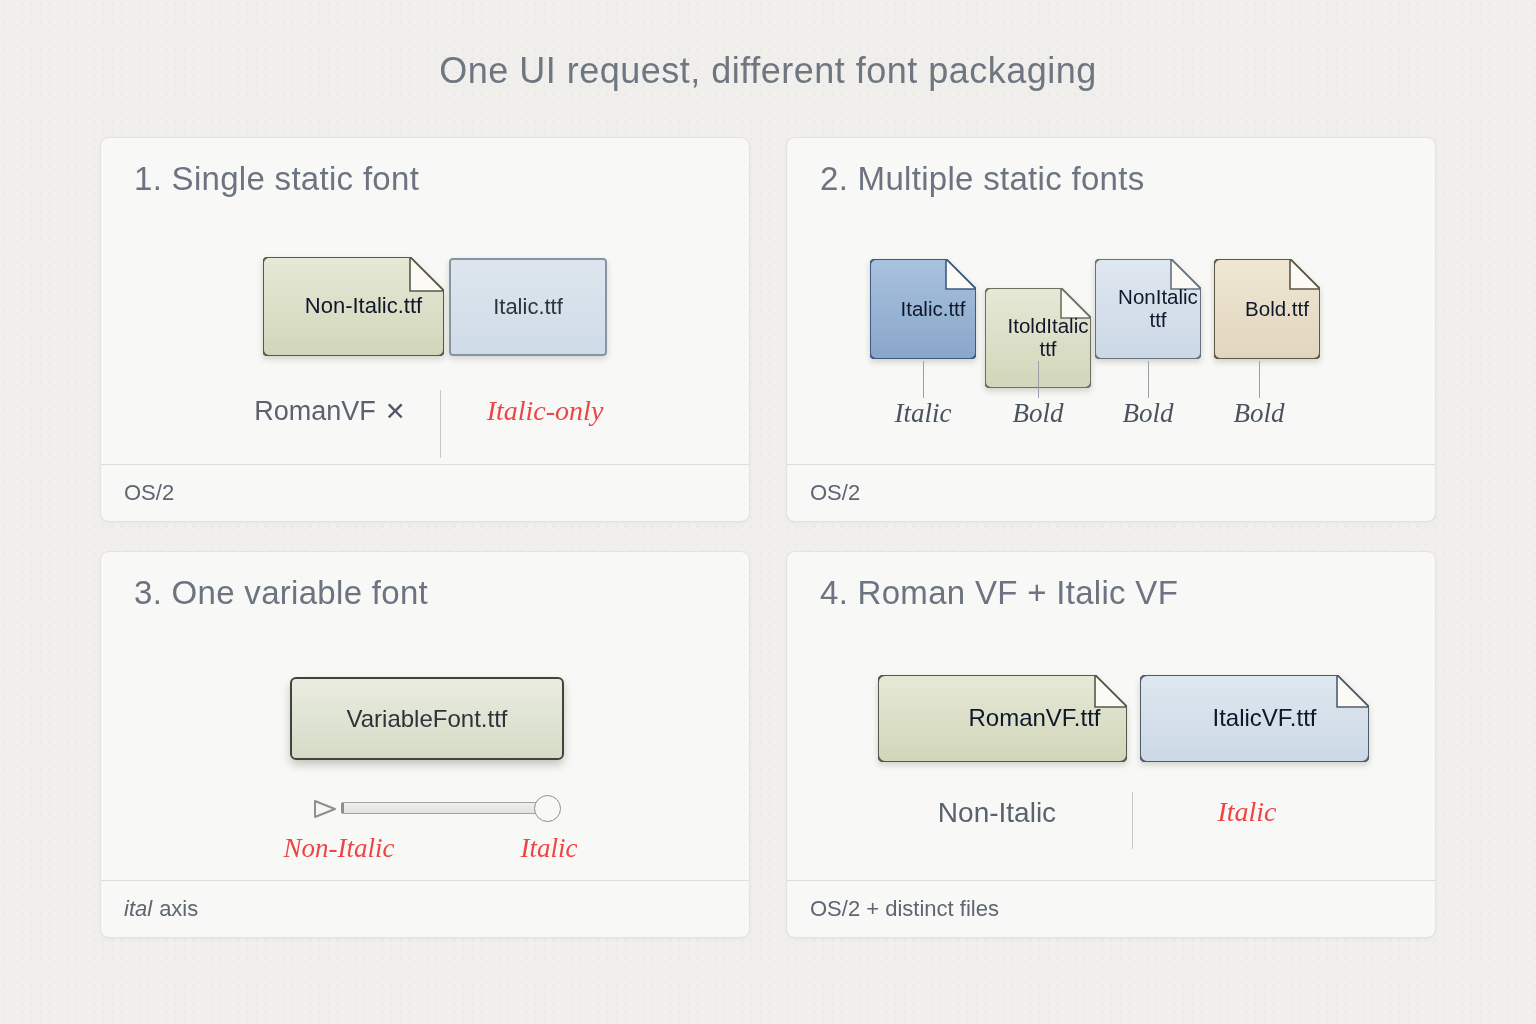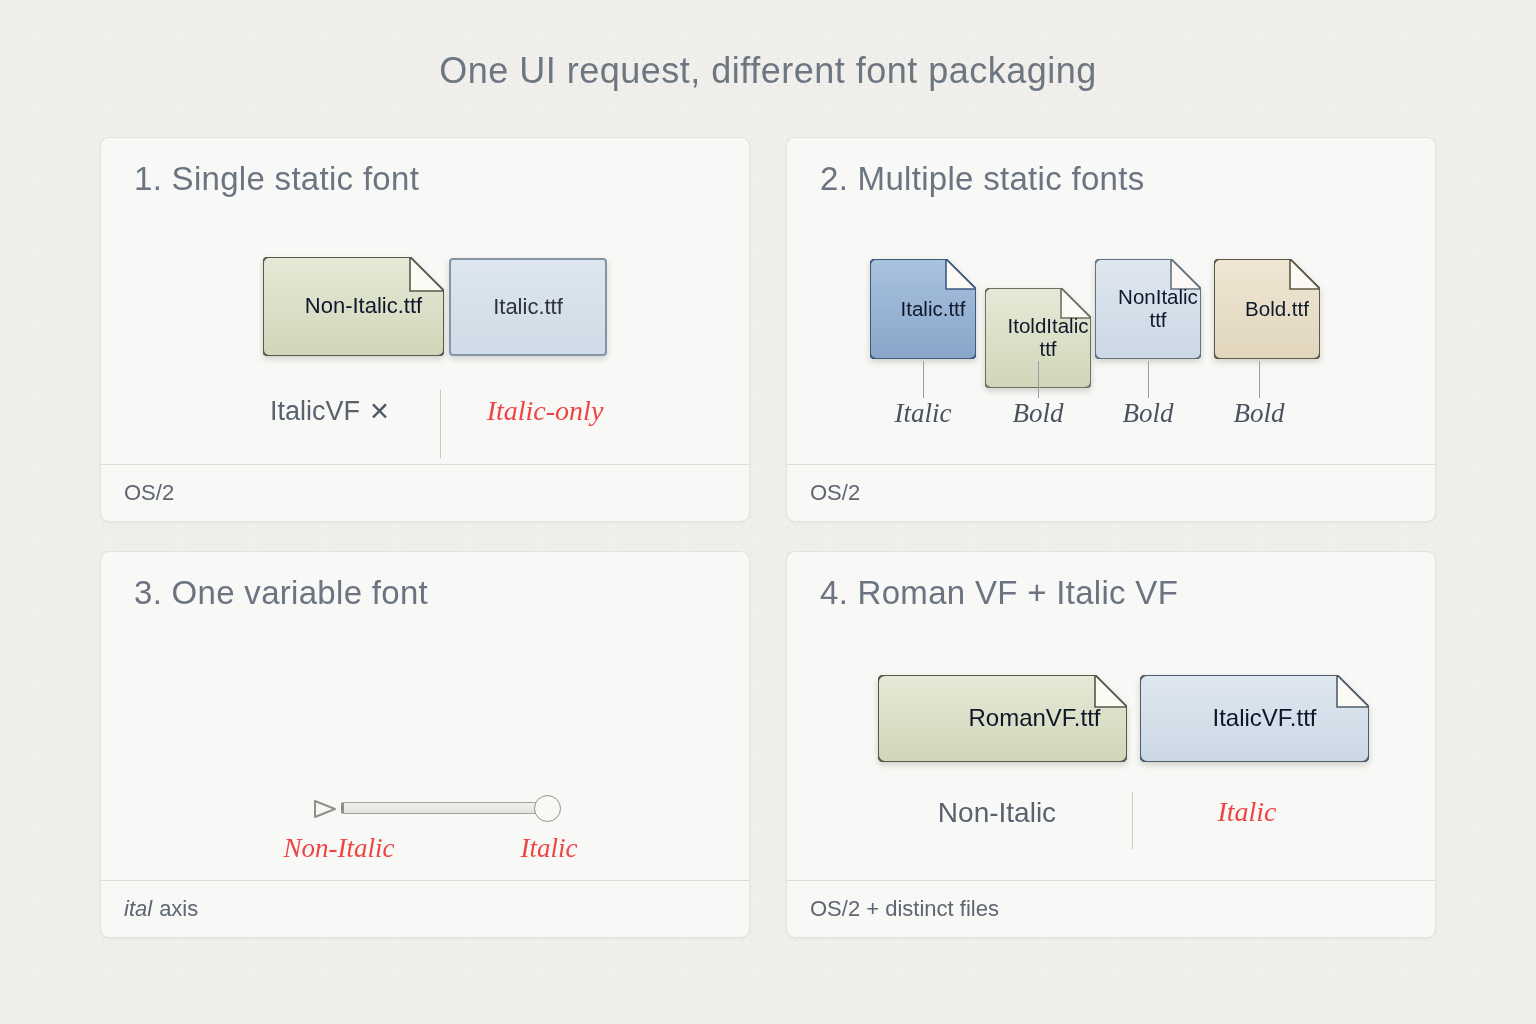--- a/index.html
+++ b/index.html
@@ -121,21 +121,21 @@
         <path d="M147,0 L181,34 L147,34 Z" fill="#fbfaf5" stroke="#565a48" stroke-width="1.6"></path>
       </svg>
       <span class="file-name">Non-Italic.ttf</span>
     </div>
 
     <div class="plain-file" style="left:348px;top:120px;width:158px;height:98px;">
       <span>Italic.ttf</span>
     </div>
 
     <div class="anno-sans" style="left:119px;top:258px;width:220px;">
-      <span>ItalicVF</span><span class="x-mark">✕</span>
+      <span>RomanVF</span><span class="x-mark">✕</span>
     </div>
     <div class="vdivider" style="left:339px;top:252px;height:68px;"></div>
     <div class="anno-serif" style="left:344px;top:257px;width:200px;">Italic-only</div>
 
     <div class="panel-footer">
       <span>OS/2</span>
     </div>
   </div>
 
   <div class="panel" id="panel2">
@@ -184,20 +184,23 @@
     <div class="tag-label" style="left:412px;top:260px;width:120px;">Bold</div>
 
     <div class="panel-footer">
       <span>OS/2</span>
     </div>
   </div>
 
   <div class="panel" id="panel3">
     <div class="panel-heading">3. One variable font</div>
 
+    <div class="vf-file" style="left:189px;top:125px;width:274px;height:83px;">
+      <span>VariableFont.ttf</span>
+    </div>
 
     <svg style="position:absolute;left:210px;top:245px;" width="28" height="24" viewBox="0 0 28 24">
       <path d="M4,4 L24,12 L4,20 Z" fill="#f6f6f3" stroke="#8f8f8c" stroke-width="2" stroke-linejoin="round"></path>
     </svg>
     <div class="slider-track" style="left:240px;top:250px;width:206px;"></div>
     <div class="slider-knob" style="left:433px;top:243px;"></div>
 
     <div class="anno-serif" style="left:158px;top:281px;width:160px;font-size:27px;">Non-Italic</div>
     <div class="anno-serif" style="left:368px;top:281px;width:160px;font-size:27px;">Italic</div>
 

